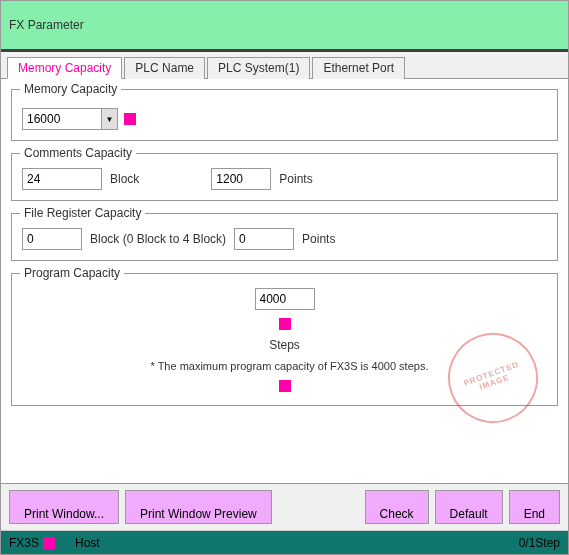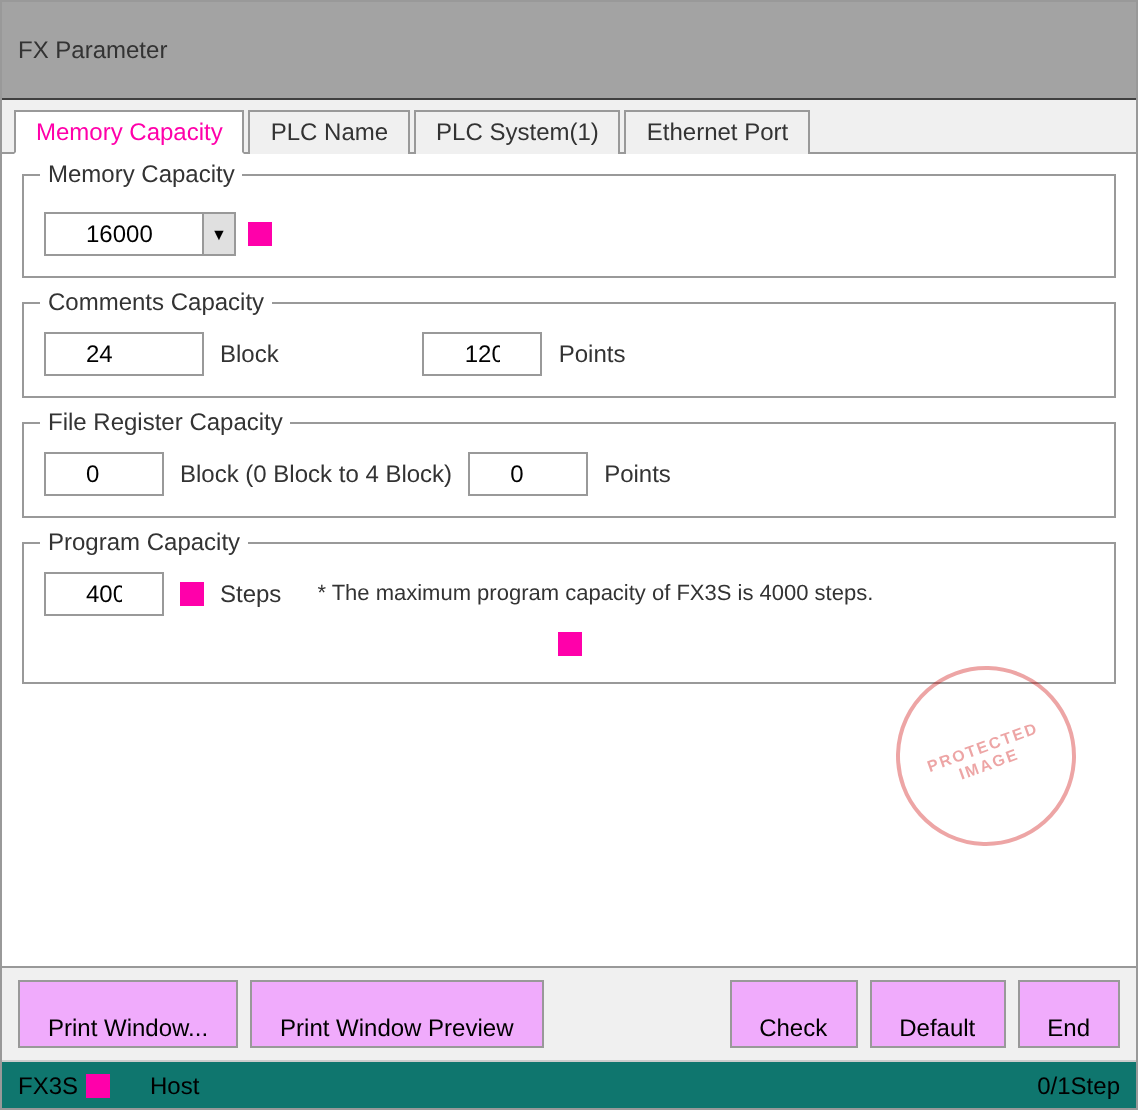--- a/index.html
+++ b/index.html
@@ -15,25 +15,25 @@
     .window {
       width: 569px;
       height: 555px;
       background: #f0f0f0;
       border: 1px solid #999;
       display: flex;
       flex-direction: column;
     }
 
     .title-bar {
-      background: #a3a3a3;
+      background: #86efac;
       padding: 17px 8px;
       font-size: 12px;
       color: #333;
-      border-bottom: 1px solid #404040;
+      border-bottom: 3px solid #404040;
     }
 
     .tab-bar {
       display: flex;
       padding: 4px 6px 0 6px;
       background: #f0f0f0;
       border-bottom: 1px solid #999;
     }
 
     .tab {
@@ -84,21 +84,21 @@
     .group-content {
       margin-top: 6px;
       display: flex;
       align-items: center;
       flex-wrap: wrap;
       gap: 6px;
     }
 
     .field-input {
       border: 1px solid #999;
-      padding: 2px 20px;
+      padding: 2px 4px;
       font-size: 12px;
       background: #fff;
       height: 22px;
     }
 
     .field-input.w80 { width: 80px; }
     .field-input.w60 { width: 60px; }
 
     .select-wrapper {
       display: flex;
@@ -204,20 +204,21 @@
       gap: 8px;
       margin-top: 6px;
     }
 
     .program-row {
       display: flex;
       align-items: center;
       gap: 8px;
       margin-top: 6px;
       flex-wrap: wrap;
+      flex-direction: column;
     }
   </style>
 </head>
 <body>
 
 <div class="window">
 
   <div class="title-bar">
     <span>FX Parameter</span>
   </div>

